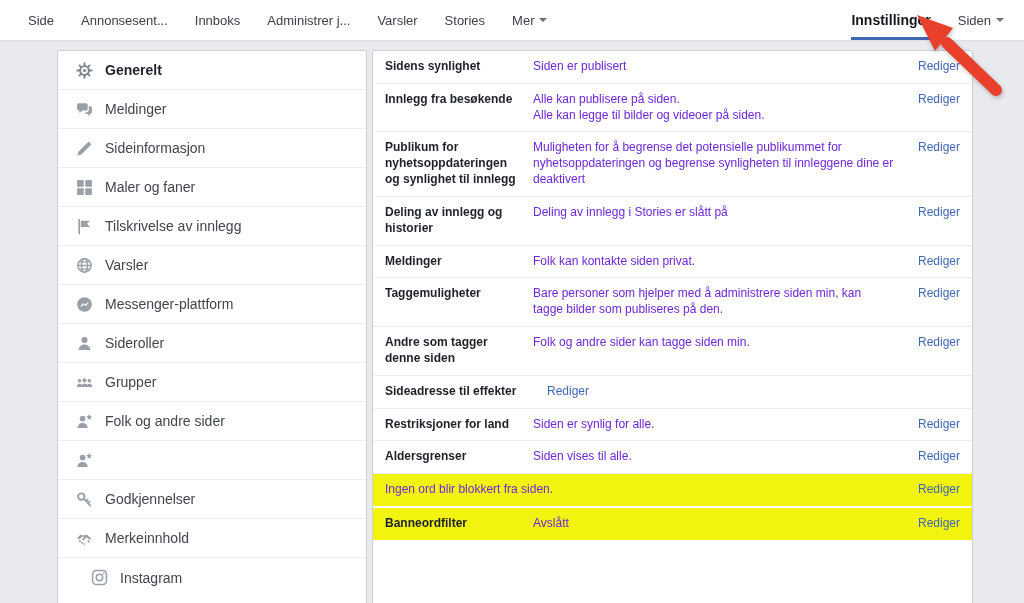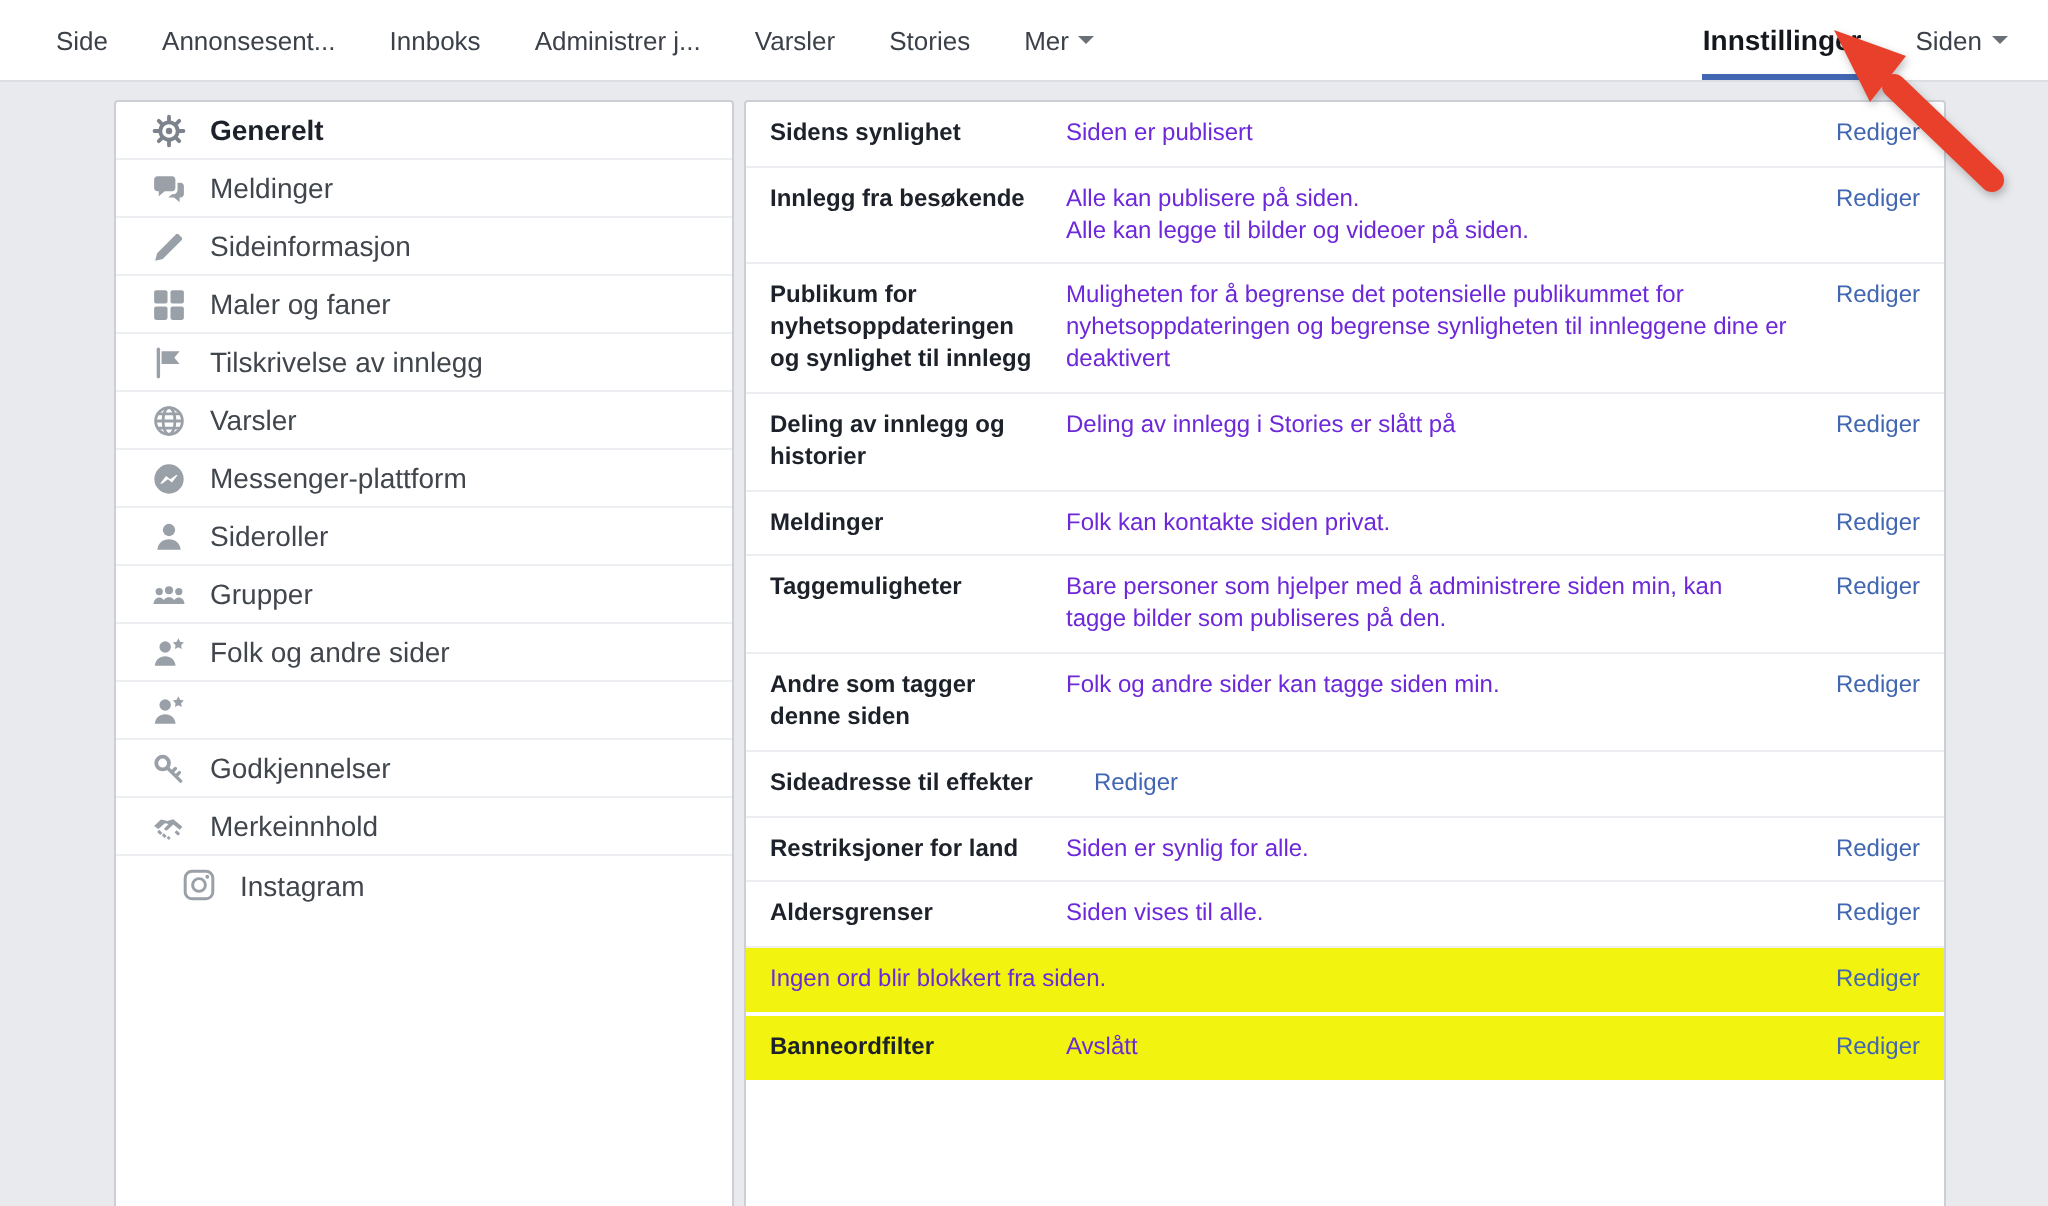--- a/index.html
+++ b/index.html
@@ -34,21 +34,21 @@
     border-top:4px solid #6b7077;
   }
 
   
   #sidebar {
     position:absolute; left:57px; top:50px; width:310px;
     background:#fff; border:1px solid #ccd0d5; border-radius:2px;
     min-height:560px;
   }
   .side-item {
-    display:flex; align-items:center; height:29px; padding-left:18px;
+    display:flex; align-items:center; height:39px; padding-left:18px;
     border-bottom:1px solid #eceef1; cursor:pointer;
     font-size:14px; color:#41454c;
   }
   .side-item:last-child { border-bottom:none;margin-left:15px; }
   .side-item.active { font-weight:700; color:#1d2129; }
   .side-icon { width:17px; height:17px; margin-right:12px; color:#9aa0a8; flex:0 0 auto; }
   .side-item.active .side-icon { color:#7d838c; }
   .side-icon svg { width:100%; height:100%; display:block; }
 
   

